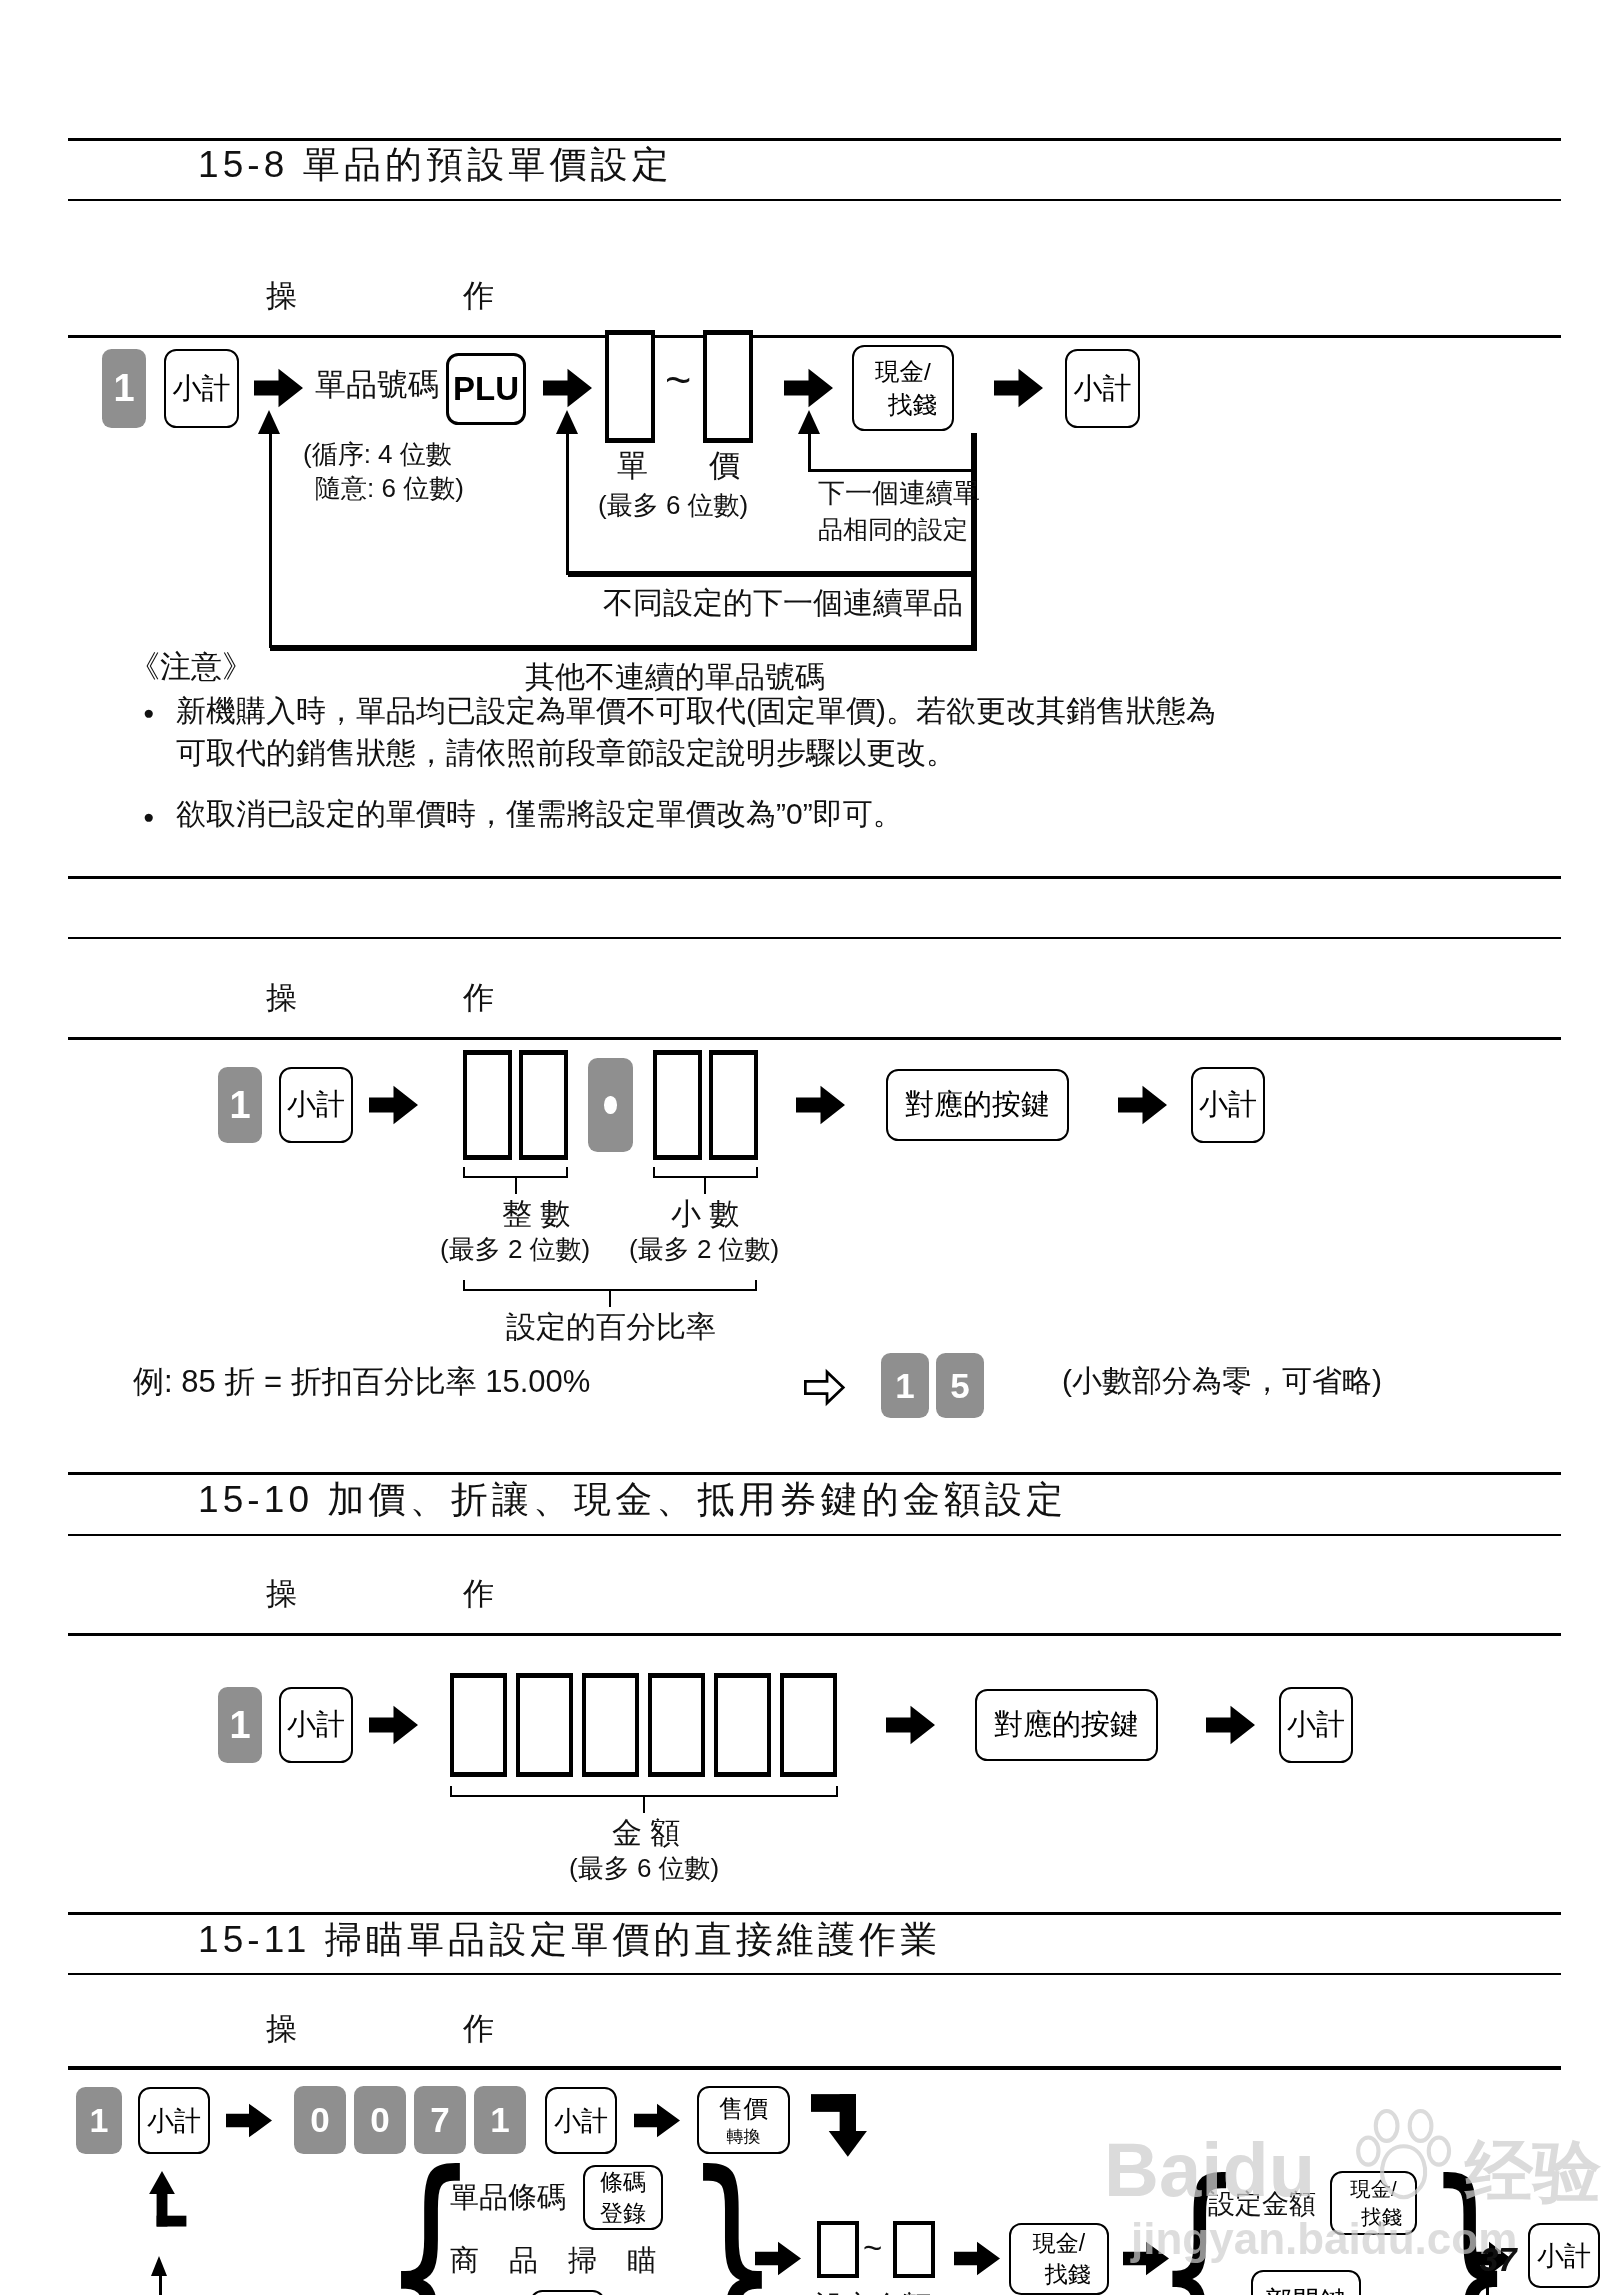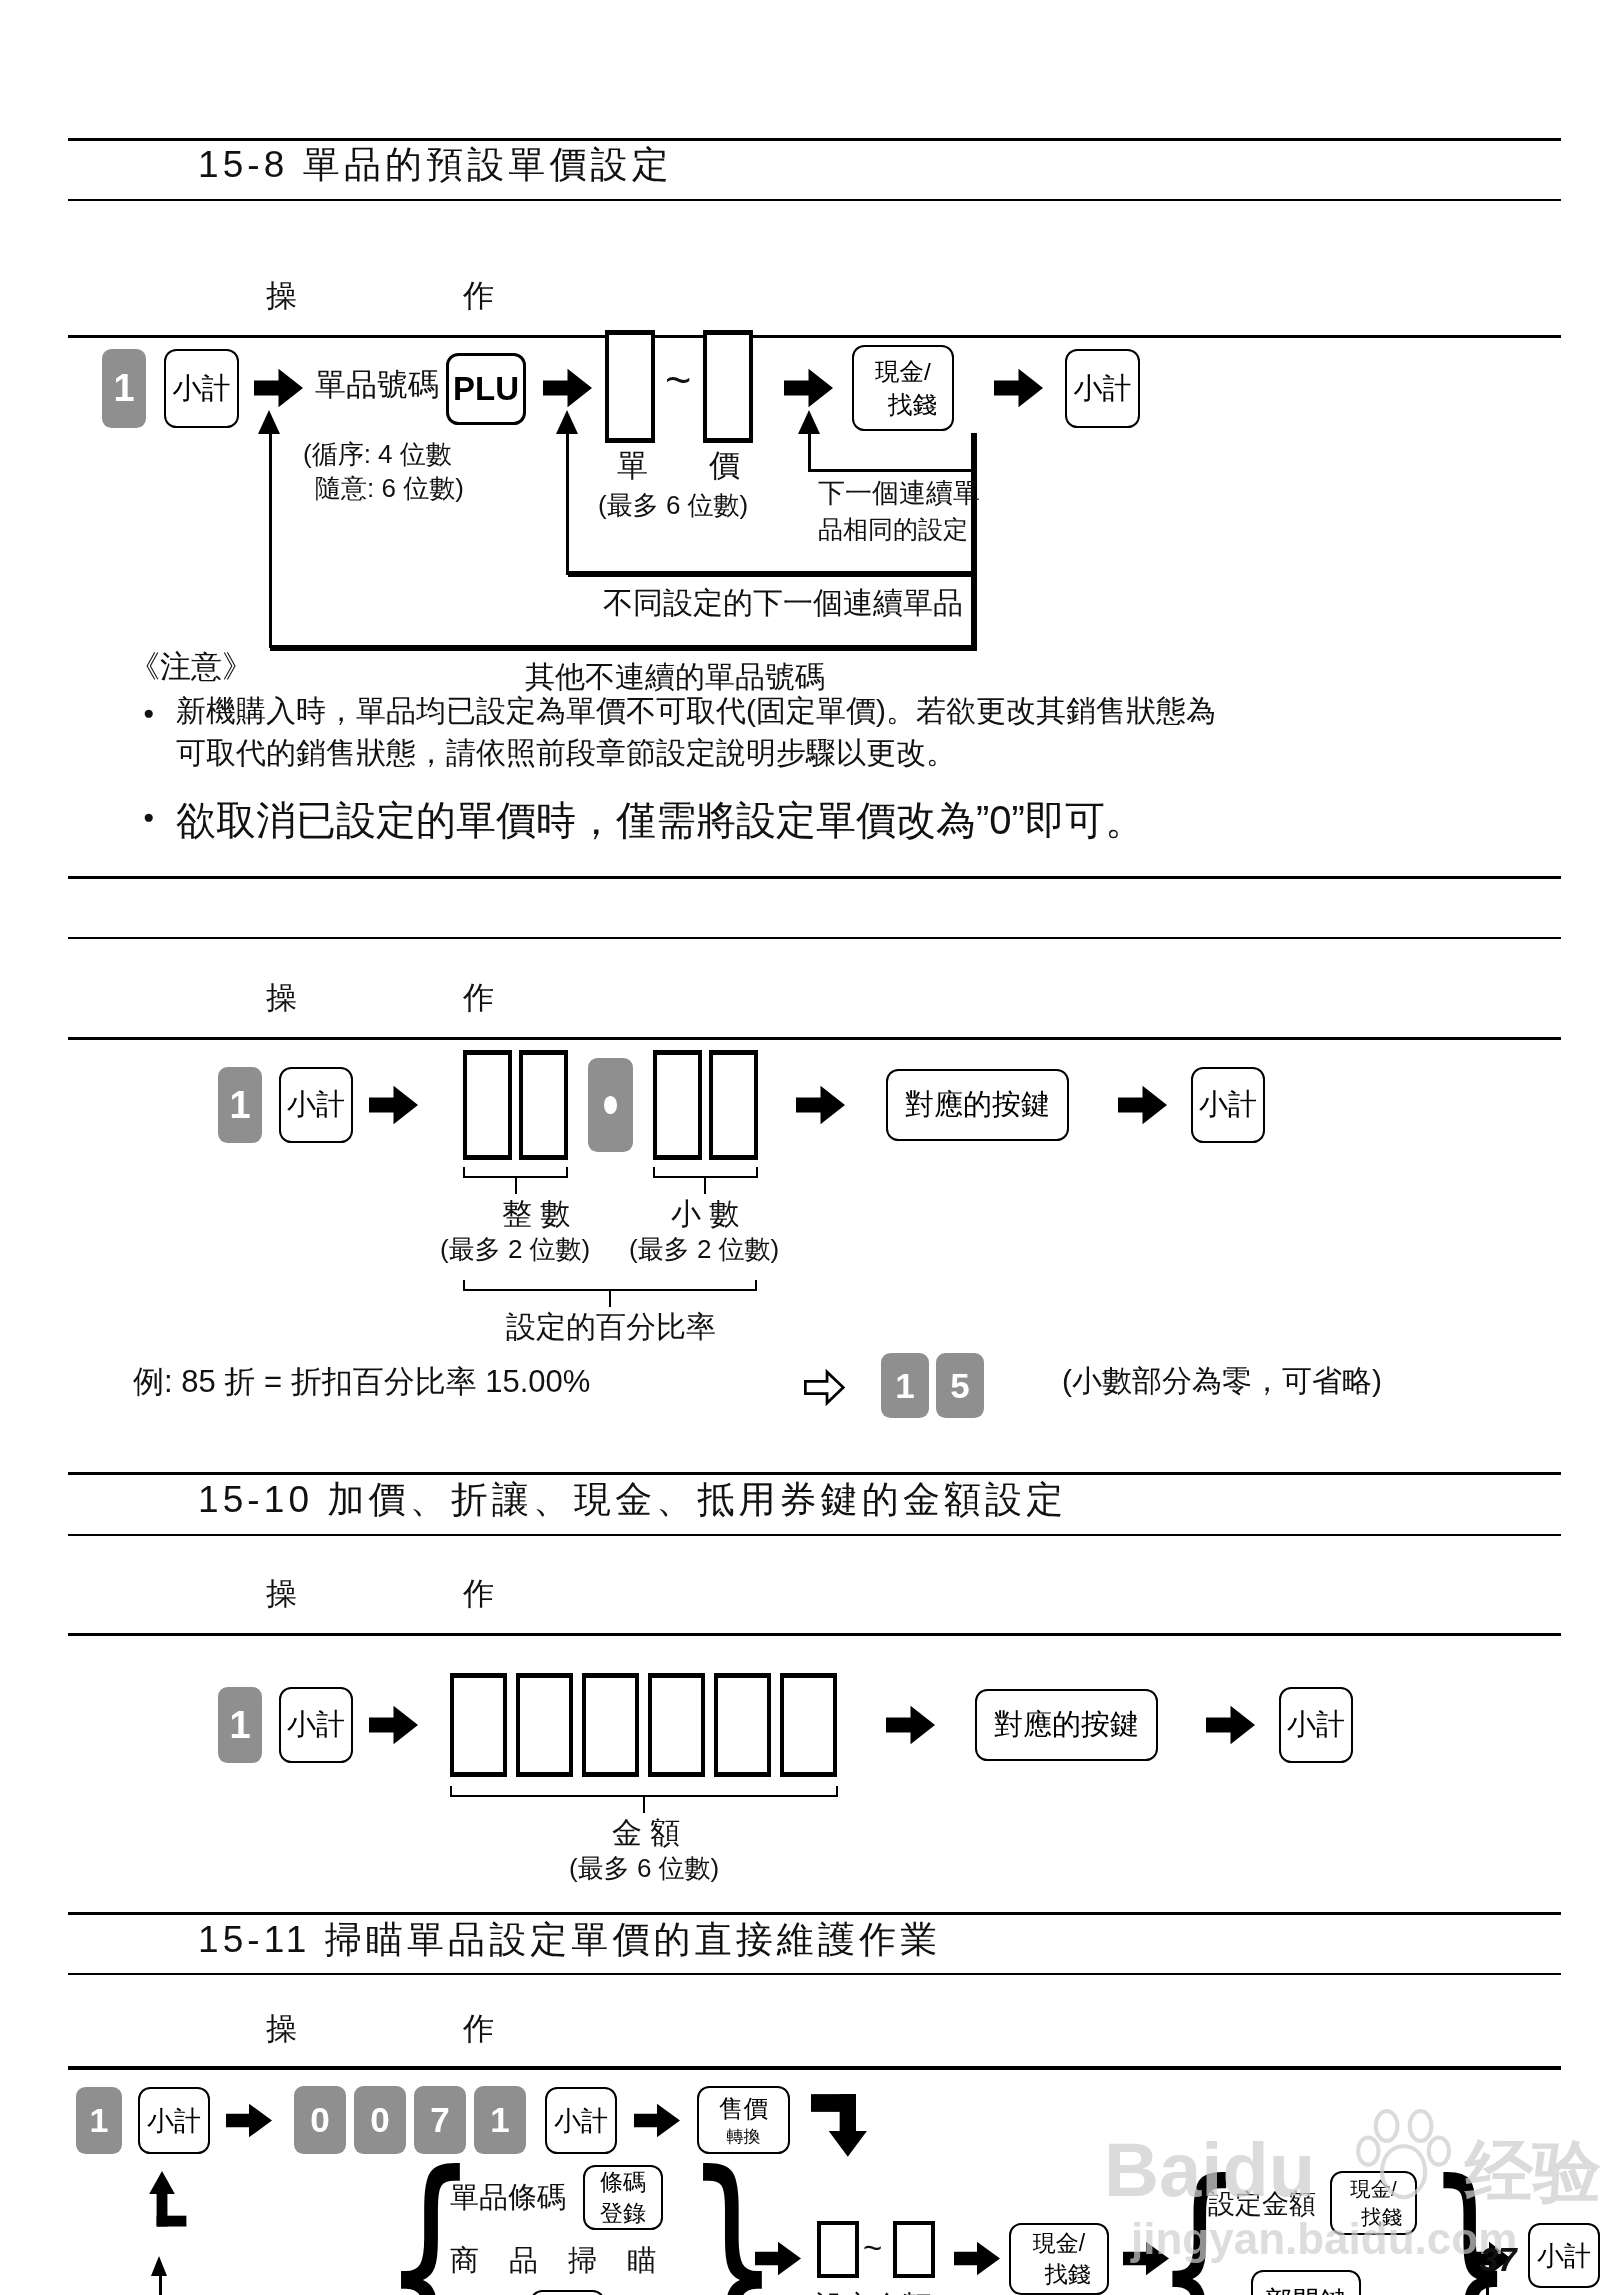--- a/index.html
+++ b/index.html
@@ -74,21 +74,21 @@
   <div class="t" style="left:818px;top:478px;font-size:27px">下一個連續單</div>
   <div class="t" style="left:818px;top:515px;font-size:25px">品相同的設定</div>
   <div class="t" style="left:603px;top:586px;font-size:30px">不同設定的下一個連續單品</div>
   <div class="t" style="left:525px;top:660px;font-size:30px">其他不連續的單品號碼</div>
 
   <div class="t" style="left:129px;top:649px;font-size:31px">《注意》</div>
   <div class="t" style="left:143px;top:702px;font-size:19px">●</div>
   <div class="t" style="left:176px;top:736px;font-size:30px">可取代的銷售狀態，請依照前段章節設定說明步驟以更改。</div>
   <div class="t" style="left:176px;top:694px;font-size:30px">新機購入時，單品均已設定為單價不可取代(固定單價)。若欲更改其銷售狀態為</div>
   <div class="t" style="left:143px;top:806px;font-size:19px">●</div>
-  <div class="t" style="left:176px;top:797px;font-size:40px">欲取消已設定的單價時，僅需將設定單價改為”0”即可。</div>
+  <div class="t" style="left:176px;top:797px;font-size:30px">欲取消已設定的單價時，僅需將設定單價改為”0”即可。</div>
 
   <div class="rule" style="left:68px;top:876px;width:1493px;height:2.7px"></div>
   <div class="rule" style="left:68px;top:937px;width:1493px;height:2px"></div>
 
   <div class="t" style="left:266px;top:980px;font-size:31px">操</div>
   <div class="t" style="left:463px;top:980px;font-size:31px">作</div>
   <div class="rule" style="left:68px;top:1037px;width:1493px;height:3.4px"></div>
 
   <div class="gkey" style="left:218px;top:1067px;width:44px;height:76px;font-size:38px">1</div>
   <div class="key" style="left:279px;top:1067px;width:74px;height:76px;font-size:29px">小計</div>

